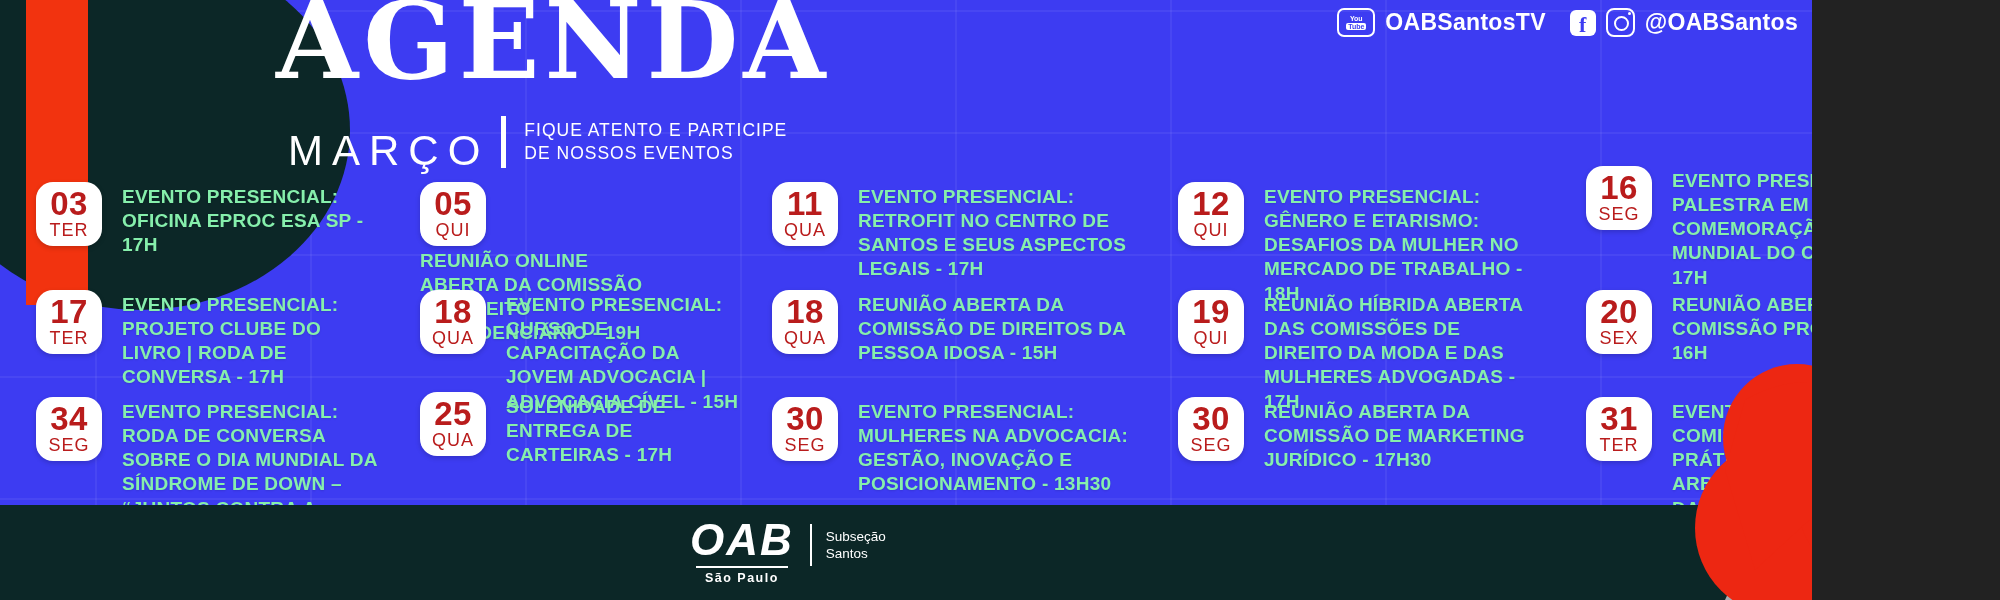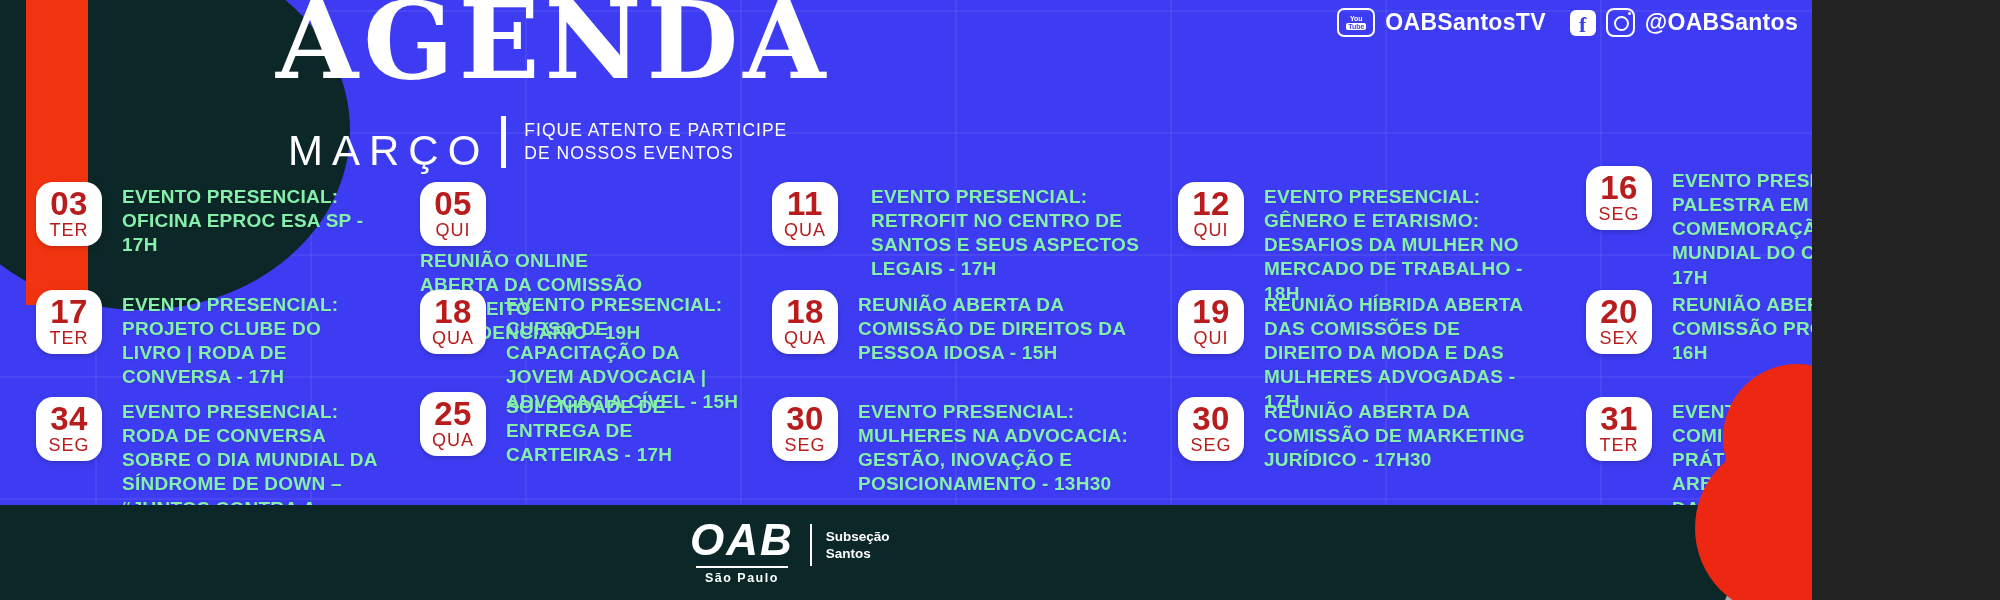--- a/index.html
+++ b/index.html
@@ -106,21 +106,21 @@
   }
   .oab-logo{
     position:absolute;z-index:8;left:690px;top:518px;
     display:flex;align-items:center;color:#fff;
   }
   .oab-main{display:flex;flex-direction:column;align-items:center;}
   .oab-word{font-size:44px;font-weight:800;letter-spacing:2px;line-height:1;font-style:italic;text-align:right;}
   .oab-rule{width:92px;height:2px;background:#fff;margin:4px 0 3px;}
   .oab-state{font-size:12.5px;font-weight:700;letter-spacing:1.5px;}
   .oab-vline{width:2px;height:42px;background:#fff;margin:0 14px 14px 16px;}
-  .oab-sub{font-size:13.5px;font-weight:700;line-height:1.25;margin-bottom:11px;}
+  .oab-sub{font-size:13.5px;font-weight:400;line-height:1.25;margin-bottom:11px;}
   
   .decor{position:absolute;z-index:9;left:1655px;top:270px;width:345px;height:330px;}
 </style>
 </head>
 <body>
 
 <div class="canvas">
   <div class="bg-grid"></div>
   <div class="dark-circle"></div>
   <div class="red-stripe"></div>
@@ -160,21 +160,21 @@
       <div class="day-num">05</div>
       <div class="day-week">QUI</div>
     </div>
     <div class="event-text" style="width: 242px;">REUNIÃO ONLINE ABERTA DA COMISSÃO DE DIREITO PREVIDENCIÁRIO - 19H</div>
   </div>
       <div class="event" style="left: 772px; top: 182px;">
     <div class="day-badge">
       <div class="day-num">11</div>
       <div class="day-week">QUA</div>
     </div>
-    <div class="event-text" style="width: 292px; margin-left: 13px;">EVENTO PRESENCIAL: RETROFIT NO CENTRO DE SANTOS E SEUS ASPECTOS LEGAIS - 17H</div>
+    <div class="event-text" style="width: 292px;">EVENTO PRESENCIAL: RETROFIT NO CENTRO DE SANTOS E SEUS ASPECTOS LEGAIS - 17H</div>
   </div>
       <div class="event" style="left: 1178px; top: 182px;">
     <div class="day-badge">
       <div class="day-num">12</div>
       <div class="day-week">QUI</div>
     </div>
     <div class="event-text" style="width: 280px;">EVENTO PRESENCIAL: GÊNERO E ETARISMO: DESAFIOS DA MULHER NO MERCADO DE TRABALHO - 18H</div>
   </div>
       <div class="event" style="left: 1586px; top: 166px;">
     <div class="day-badge">

